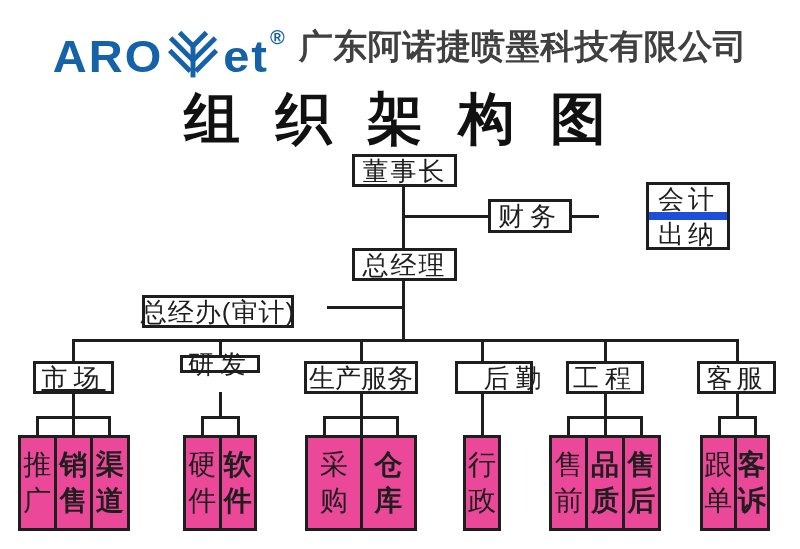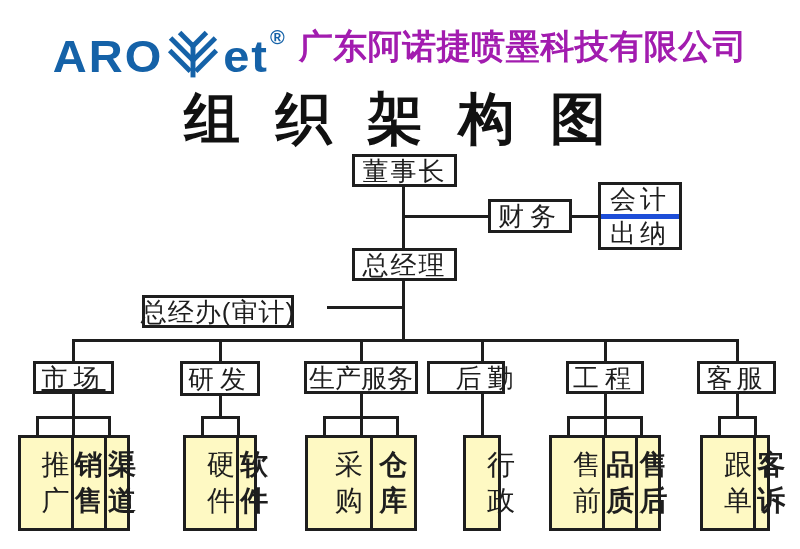--- a/index.html
+++ b/index.html
@@ -6,41 +6,41 @@
     font-family:"Liberation Sans",sans-serif;-webkit-font-smoothing:antialiased;}
   .page{position:relative;width:800px;height:549px;background:#fff;}
 
   
   .header{position:absolute;top:10px;left:0;width:800px;display:flex;justify-content:center;
     align-items:center;gap:14px;}
   .logo{display:flex;align-items:center;color:#1562a8;font-weight:bold;line-height:1;margin-top:19px;}
   .logo .word{font-size:47px;letter-spacing:2px;transform:scaleY(0.95);}
   .logo .reg{font-size:20px;align-self:flex-start;margin-top:-2px;margin-left:1px;}
   .leaf{margin:0 4px;}
-  .cotext{display:flex;flex-direction:column;align-items:flex-end;color:#a21caf;}
+  .cotext{display:flex;flex-direction:column;align-items:flex-end;color:#404040;}
   .cn{font-size:34px;font-weight:bold;letter-spacing:0.5px;line-height:1.05;white-space:nowrap;}
   .en{font-size:14.5px;font-weight:bold;letter-spacing:0.4px;margin-top:2px;white-space:nowrap;}
 
   
   .title{position:absolute;top:82px;left:0;width:800px;text-align:center;font-size:56px;
     font-weight:bold;letter-spacing:10px;color:#111;white-space:nowrap;}
 
   
   .chart{position:absolute;top:145px;left:0;width:800px;height:404px;}
   .ln{position:absolute;background:#1e1e1e;z-index:1;}
   .box{position:absolute;background:#fff;border:3px solid #1e1e1e;box-sizing:border-box;
     display:flex;align-items:center;justify-content:center;z-index:2;color:#1e1e1e;
     font-size:26px;line-height:1;white-space:nowrap;letter-spacing:2px;}
   .stack{position:absolute;background:#fff;border:3px solid #1e1e1e;box-sizing:border-box;
-    display:flex;flex-direction:column;z-index:2;}
+    display:flex;flex-direction:column;z-index:2;margin-left:48px;}
   .stack .cell{flex:1;display:flex;align-items:center;justify-content:center;font-size:26px;
     letter-spacing:4px;color:#1e1e1e;line-height:1;}
-  .stack .cell + .cell{border-top:5px solid #1d4ed8;}
-  .gwrap{position:absolute;background:#fef9c3;border:3px solid #1e1e1e;box-sizing:border-box;
-    display:flex;z-index:2;padding-left:20px;}
+  .stack .cell + .cell{border-top:8px solid #1d4ed8;}
+  .gwrap{position:absolute;background:#ec4899;border:3px solid #1e1e1e;box-sizing:border-box;
+    display:flex;z-index:2;}
   .gcell{flex:1;display:flex;align-items:center;justify-content:center;color:#1e1e1e;}
   .gcell + .gcell{border-left:3px solid #1e1e1e;font-weight:bold;}
   .vtext{display:inline-block;width:1.08em;font-size:28px;line-height:1.3;word-break:break-all;
     text-align:center;}
 </style>
 </head>
 <body>
 
 <div class="page">
 
@@ -122,23 +122,23 @@
     <div class="stack" style="left:598px;top:37px;width:84px;height:68px;">
       <div class="cell">会计</div>
       <div class="cell">出纳</div>
     </div>
 
     <div class="box" style="left:352px;top:103px;width:105px;height:33px;">总经理</div>
 
     <div class="box" style="left:142px;top:150px;width:152px;height:33px;letter-spacing:1px;">总经办(审计)</div>
 
     <div class="box" style="left:33px;top:216px;width:81px;height:33px;letter-spacing:6px;text-decoration:underline;">市场</div>
-    <div class="box" style="left:180px;top:216px;width:80px;height:35px;letter-spacing:6px;">研发</div>
+    <div class="box" style="left:180px;top:210px;width:80px;height:18px;letter-spacing:6px;">研发</div>
     <div class="box" style="left:304px;top:216px;width:114px;height:33px;letter-spacing:0;">生产服务</div>
-    <div class="box" style="left:427px;top:216px;width:78px;height:33px;letter-spacing:6px;padding-left:43px;">后勤</div>
+    <div class="box" style="left:455px;top:216px;width:78px;height:33px;letter-spacing:6px;padding-left:43px;">后勤</div>
     <div class="box" style="left:566px;top:216px;width:78px;height:33px;letter-spacing:6px;">工程</div>
     <div class="box" style="left:697px;top:216px;width:79px;height:33px;letter-spacing:4px;">客服</div>
 
     <div class="gwrap" style="left:17.5px;top:290px;width:112px;height:96px;">
       <div class="gcell">
           <span class="vtext">推广</span>
         </div>
       <div class="gcell">
           <span class="vtext">销售</span>
         </div>

